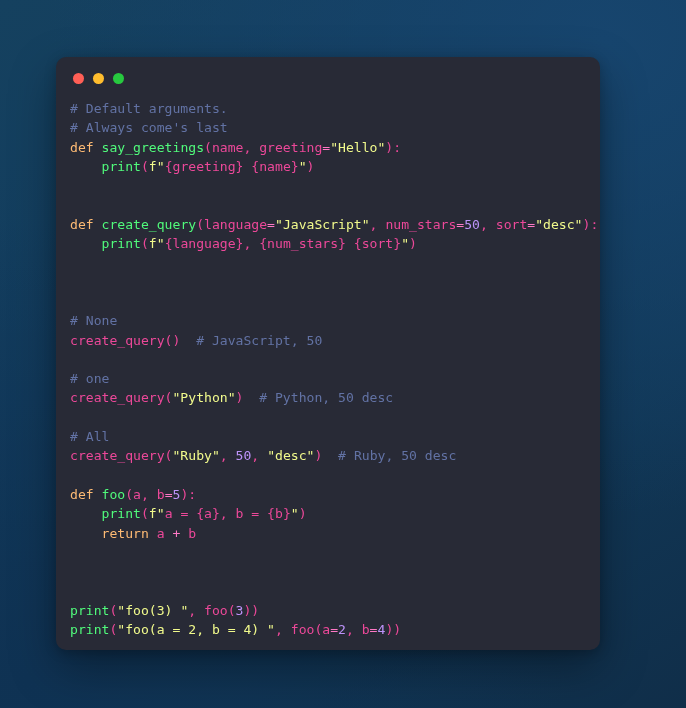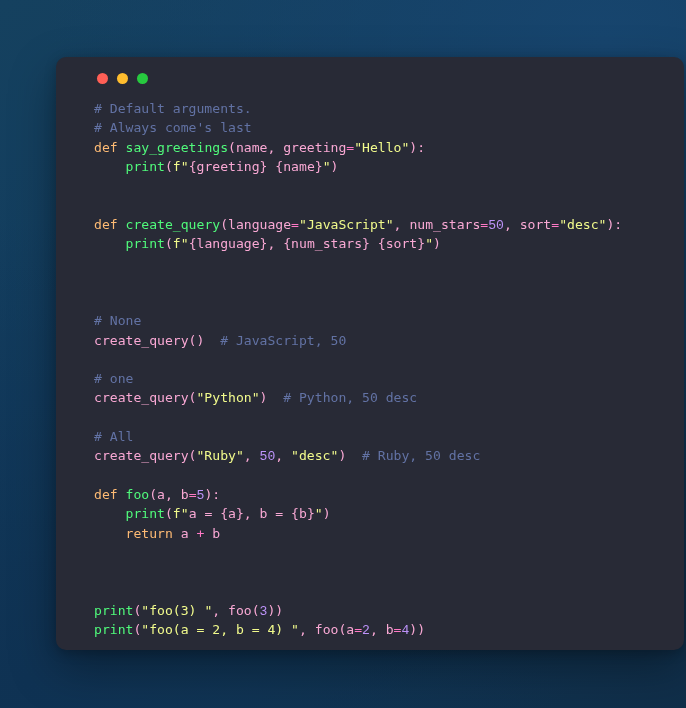--- a/index.html
+++ b/index.html
@@ -18,28 +18,27 @@
     font-family: "DejaVu Sans Mono", monospace;
     display: flex;
     align-items: flex-start;
     justify-content: flex-start;
   }
 
   .code-card {
     position: absolute;
     left: 56px;
     top: 57px;
-    width: 628px;
+    width: 544px;
     height: 593px;
     background: #282a36;
     border-radius: 10px;
     box-shadow: 0 18px 46px rgba(0,0,0,0.34), 0 3px 12px rgba(0,0,0,0.22);
     box-sizing: border-box;
     overflow: hidden;
-    padding-left: 24px;
   }
 
   .titlebar {
     height: 42px;
     display: flex;
     align-items: center;
     padding-left: 17px;
     box-sizing: border-box;
   }
   .dot {
@@ -64,22 +63,22 @@
   .line {
     height: 19.3px;
     white-space: pre;
   }
 
   
   .c-com  { color: #6272a4; }
   .c-kw   { color: #fdba74; }
   .c-fn   { color: #50fa7b; margin-top: 20px; }
   .c-str  { color: #f1fa8c; }
-  .c-num  { color: #bd93f9; font-family: Liberation Mono, monospace; }
-  .c-plain{ color: #f9a8d4; }
+  .c-num  { color: #bd93f9; }
+  .c-plain{ color: #ec4899; }
   .c-op   { color: #ff79c6; }
 </style>
 </head>
 <body>
 
 <div class="code-card" style="background: rgb(40, 42, 54);">
 
   <div class="titlebar">
     <span class="dot dot-close" style="background: rgb(255, 95, 86);"></span>
     <span class="dot dot-min" style="background: rgb(255, 189, 46);"></span>

